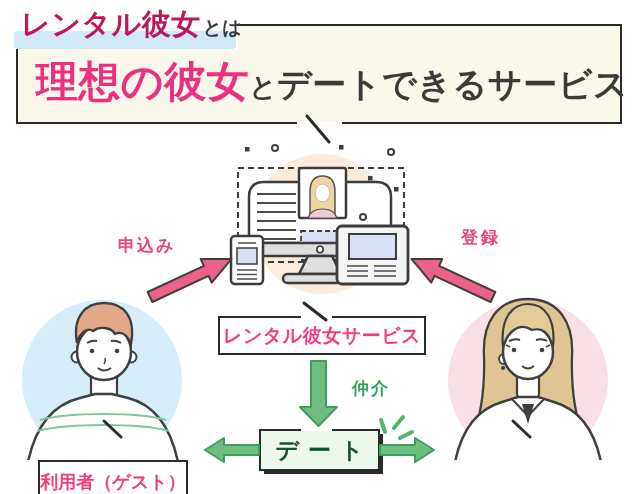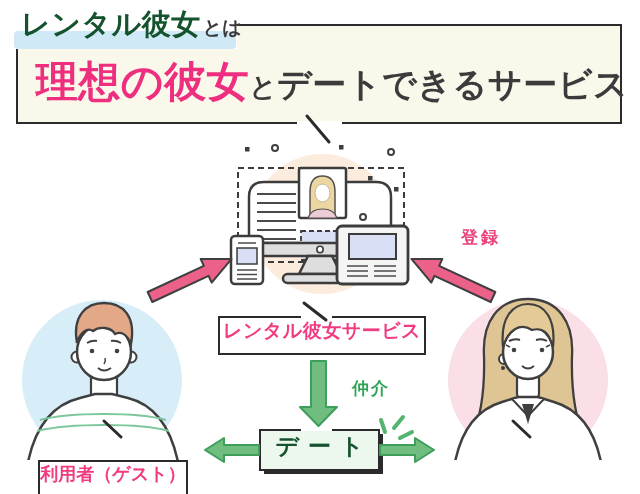--- a/index.html
+++ b/index.html
@@ -13,32 +13,32 @@
   .big-box {
     left:16px; top:24px; width:606px; height:100px;
     background:#faf8ea; border:2.5px solid #2b2b2b; box-sizing:border-box; z-index:1;
   }
   .title-backdrop { left:0; top:0; width:237px; height:49px; background:#fff; z-index:2; }
   .title-highlight {
     left:14px; top:31px; width:222px; height:18px;
     background:#cfe9f6; border-radius:4px; z-index:3;
   }
   .page-title { left:21px; top:6px; z-index:4; white-space:nowrap; line-height:1.25; }
-  .page-title .tag-main { font-size:29px; font-weight:bold; color:#14532d; letter-spacing:0.5px; }
+  .page-title .tag-main { font-size:29px; font-weight:bold; color:#be185d; letter-spacing:0.5px; }
   .page-title .tag-suffix { font-size:19px; font-weight:bold; color:#3b3b3b; margin-left:2px; }
   .headline { left:32px; top:60px; width:600px; text-align:center; z-index:3;
               white-space:nowrap; line-height:1.05; }
   .headline .hl-pink { font-size:42px; font-weight:bold; color:#ee2e7e; letter-spacing:0.5px; }
   .headline .hl-conn { font-size:27px; font-weight:bold; color:#3b3b3b; }
   .headline .hl-rest { font-size:34px; font-weight:bold; color:#3b3b3b; letter-spacing:0.5px; }
 
   
   .dbox {
     position:absolute; background:#fff; border:2.5px solid #2b2b2b; box-sizing:border-box;
-    display:flex; align-items:flex-start; justify-content:center; z-index:2;
+    display:flex; align-items:center; justify-content:center; z-index:2;
   }
   .service-box { left:218px; top:316px; width:208px; height:39px; }
   .service-box span { font-size:19px; font-weight:bold; color:#f13b80; letter-spacing:0.5px; }
   .date-box { left:259px; top:429px; width:121px; height:42px;
               background:#ecf7ed; box-shadow:4px 4px 0 -1px #2b2b2b; }
   .date-box span { font-size:23px; font-weight:bold; color:#14532d; letter-spacing:9px; padding-left:9px; }
   .label-box { z-index:3; }
   .guest-box { left:38px; top:460px; width:150px; height:44px; }
   .cast-box  { left:452px; top:434px; width:148px; height:44px; }
   .label-box span { font-size:18px; font-weight:bold; color:#f13b80; }
@@ -174,20 +174,21 @@
   <div class="dbox service-box">
       <span>レンタル彼女サービス</span>
     </div>
   <div class="dbox date-box">
       <span>デート</span>
     </div>
   <div class="dbox label-box guest-box">
       <span>利用者（ゲスト）</span>
     </div>
 
+  <div class="flow-label apply-label">申込み</div>
   <div class="flow-label register-label">登録</div>
   <div class="flow-label mediate-label">仲介</div>
 
   <div class="gap gap-headline"></div>
   <div class="gap gap-service"></div>
   <div class="gap gap-date"></div>
   <div class="gap gap-guest"></div>
   <div class="gap gap-cast"></div>
 
   <svg class="abs overlay" width="640" height="494" viewBox="0 0 640 494">

